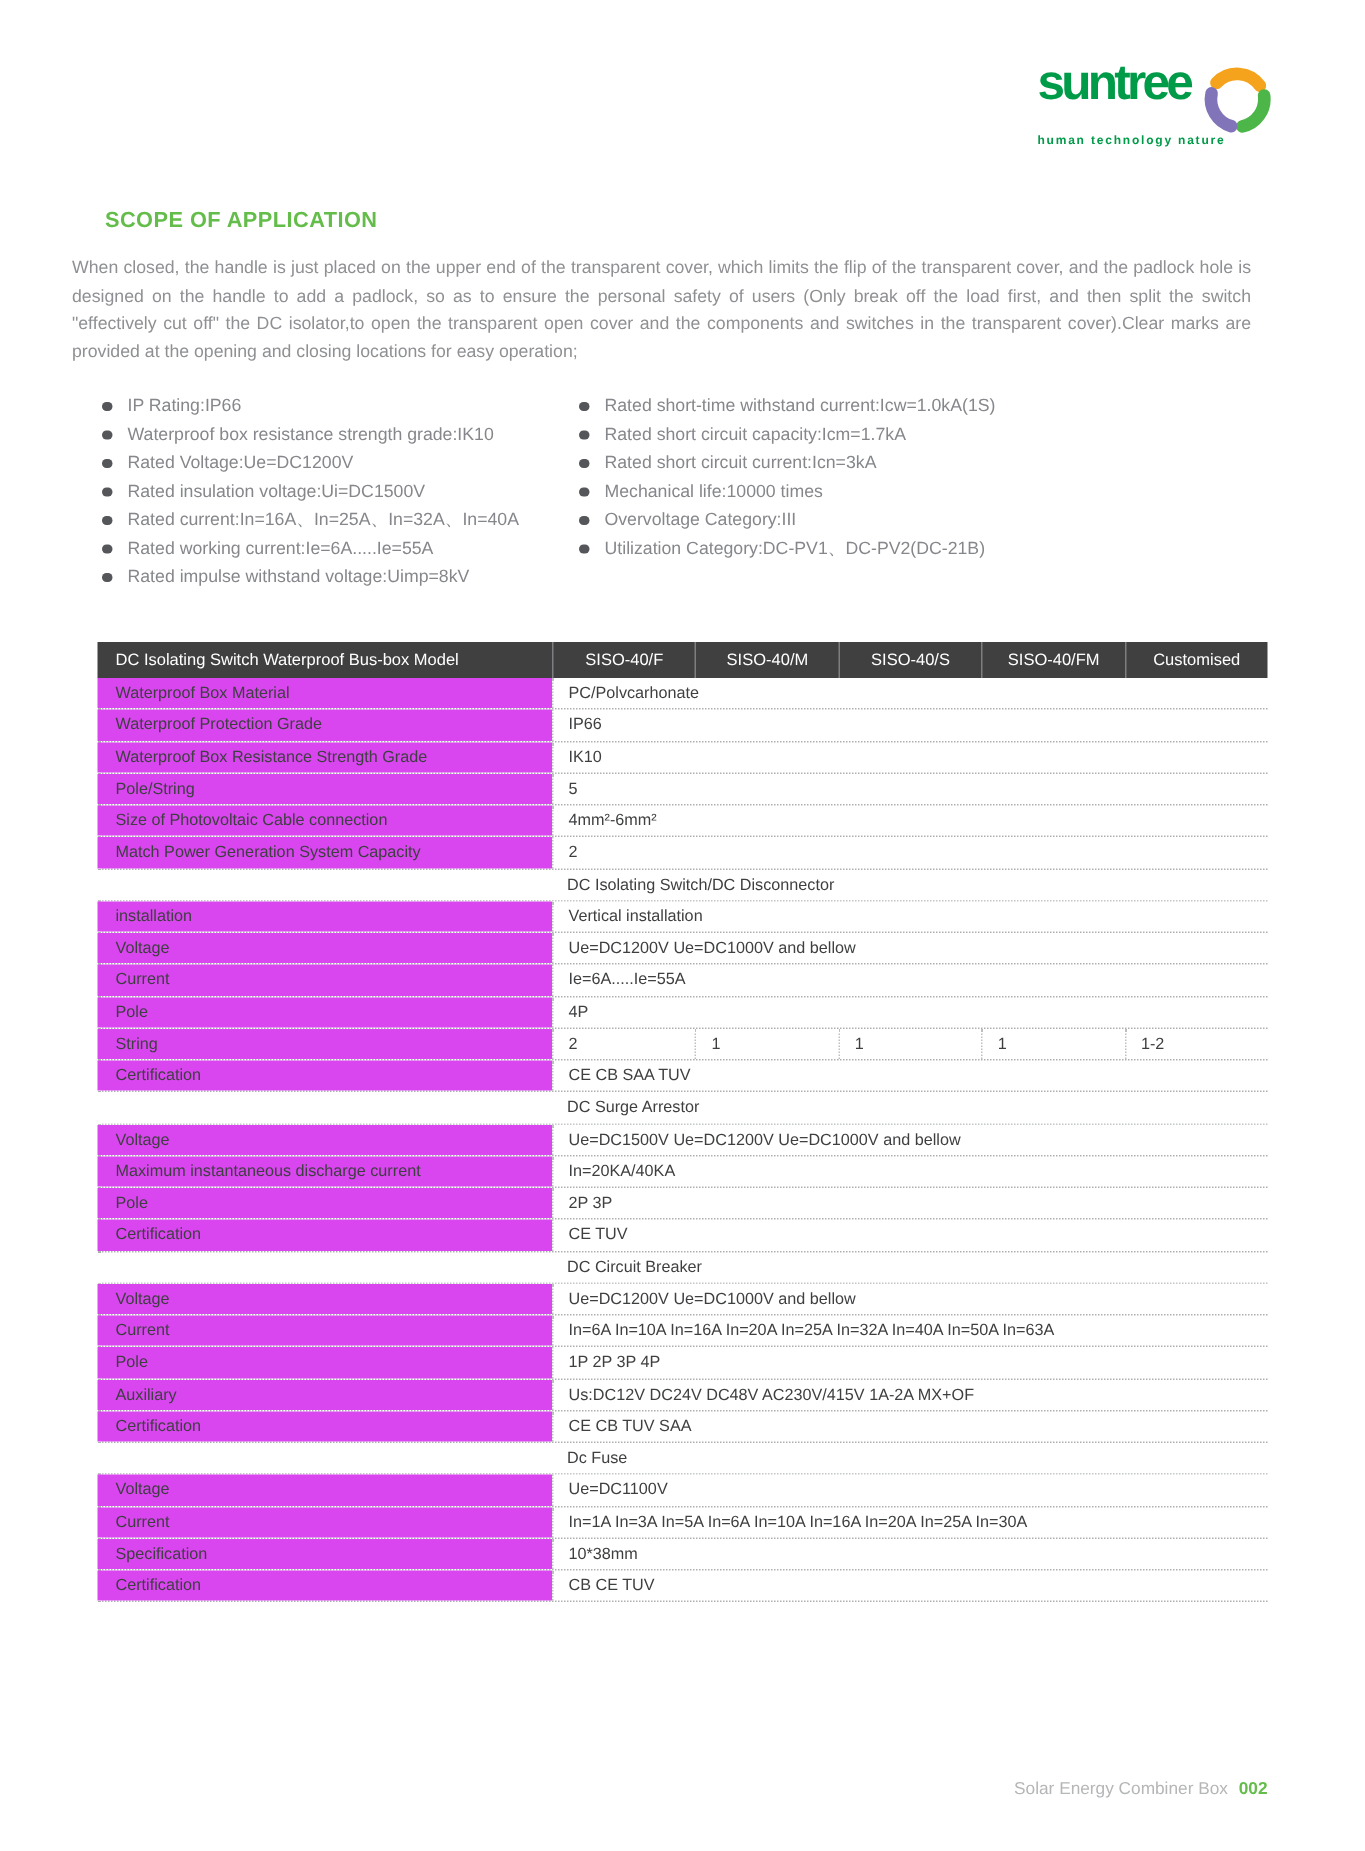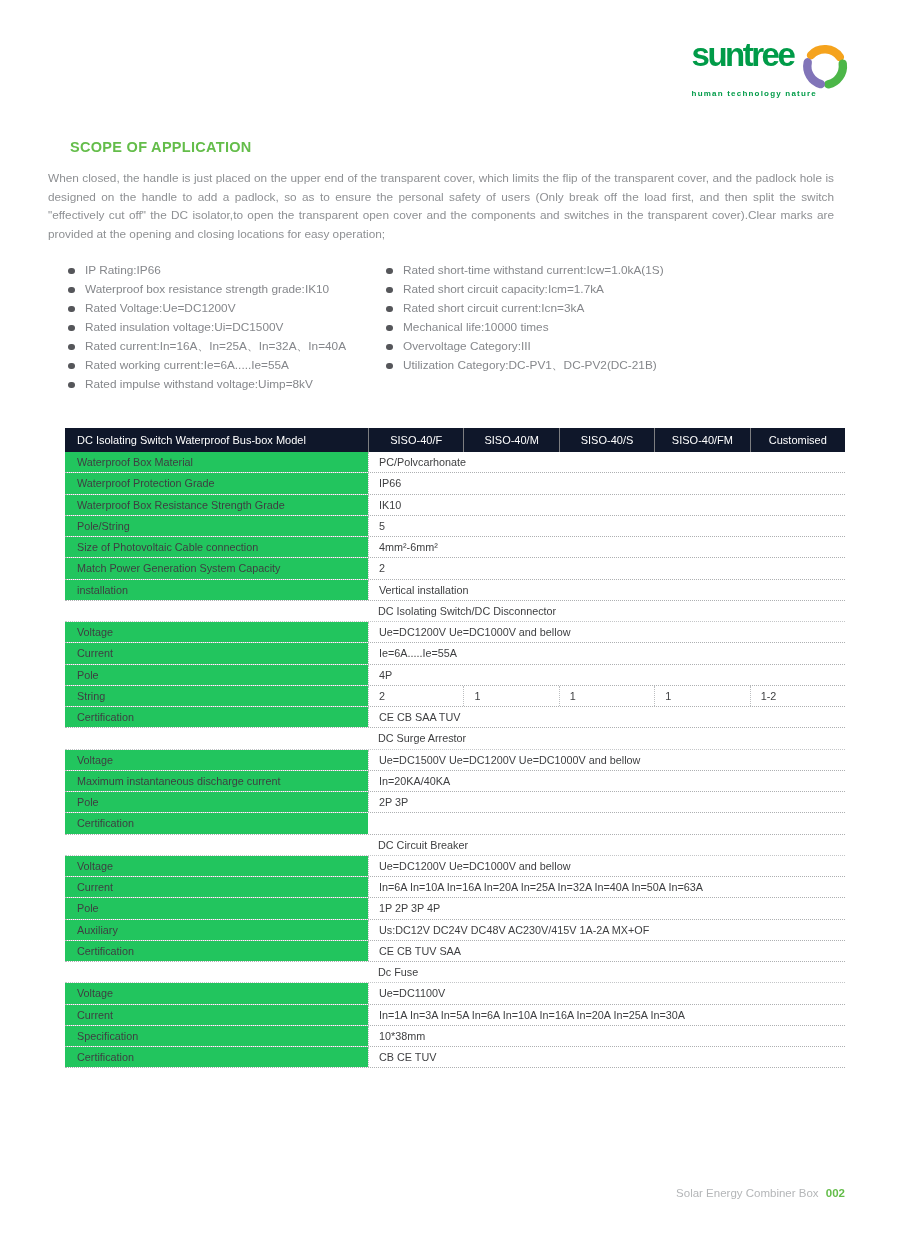--- a/index.html
+++ b/index.html
@@ -48,35 +48,35 @@
     content:""; position:absolute; left:5px; top:6.5px;
     width:6.5px; height:6.5px; border-radius:50%; background:#55565a;
   }
 
   
   .spec-table {
     position:absolute; top:428px; left:65px; width:780px;
     font-size:10.8px; color:#3e3f41;
   }
   .thead {
-    display:flex; height:24px; background:#0f172a; color:#ffffff;
+    display:flex; height:24px; background:#404040; color:#ffffff;
     align-items:stretch; font-size:11px;
   }
   .th-model { width:303px; display:flex; align-items:center; padding-left:12px; }
   .th-cols { flex:1; display:flex; }
   .th-col {
     flex:1; display:flex; align-items:center; justify-content:center;
     border-left:1px solid #7d7e81;
   }
   .trow {
     display:flex; height:21.25px; align-items:stretch;
     border-bottom:1px dotted #aeb0b2;
   }
   .tlabel {
-    width:303px; background:#22c55e; display:flex; align-items:center;
+    width:303px; background:#d946ef; display:flex; align-items:center;
     padding-left:12px;
   }
   .tvalue {
     flex:1; display:flex; align-items:center; padding-left:10px;
     border-left:1px dotted #bdbfc1;
   }
   .trow.section { border-bottom:1px dotted #c4c6c8; }
   .trow.section .tlabel { background:transparent; }
   .trow.section .tvalue { border-left:none; }
   .cells-wrap { flex:1; display:flex; border-left:1px dotted #bdbfc1; }
@@ -161,27 +161,27 @@
           <div class="tvalue">5</div>
         </div>
         <div class="trow">
           <div class="tlabel">Size of Photovoltaic Cable connection</div>
           <div class="tvalue">4mm²-6mm²</div>
         </div>
         <div class="trow">
           <div class="tlabel">Match Power Generation System Capacity</div>
           <div class="tvalue">2</div>
         </div>
+        <div class="trow section">
+          <div class="tlabel"></div>
+          <div class="tvalue">DC Isolating Switch/DC Disconnector</div>
+        </div>
         <div class="trow">
           <div class="tlabel">installation</div>
           <div class="tvalue">Vertical installation</div>
-        </div>
-        <div class="trow section">
-          <div class="tlabel"></div>
-          <div class="tvalue">DC Isolating Switch/DC Disconnector</div>
         </div>
         <div class="trow">
           <div class="tlabel">Voltage</div>
           <div class="tvalue">Ue=DC1200V Ue=DC1000V and bellow</div>
         </div>
         <div class="trow">
           <div class="tlabel">Current</div>
           <div class="tvalue">Ie=6A.....Ie=55A</div>
         </div>
         <div class="trow">
@@ -213,20 +213,21 @@
         <div class="trow">
           <div class="tlabel">Maximum instantaneous discharge current</div>
           <div class="tvalue">In=20KA/40KA</div>
         </div>
         <div class="trow">
           <div class="tlabel">Pole</div>
           <div class="tvalue">2P 3P</div>
         </div>
         <div class="trow">
           <div class="tlabel">Certification</div>
+          <div class="tvalue">CE TUV</div>
         </div>
         <div class="trow section">
           <div class="tlabel"></div>
           <div class="tvalue">DC Circuit Breaker</div>
         </div>
         <div class="trow">
           <div class="tlabel">Voltage</div>
           <div class="tvalue">Ue=DC1200V Ue=DC1000V and bellow</div>
         </div>
         <div class="trow">

